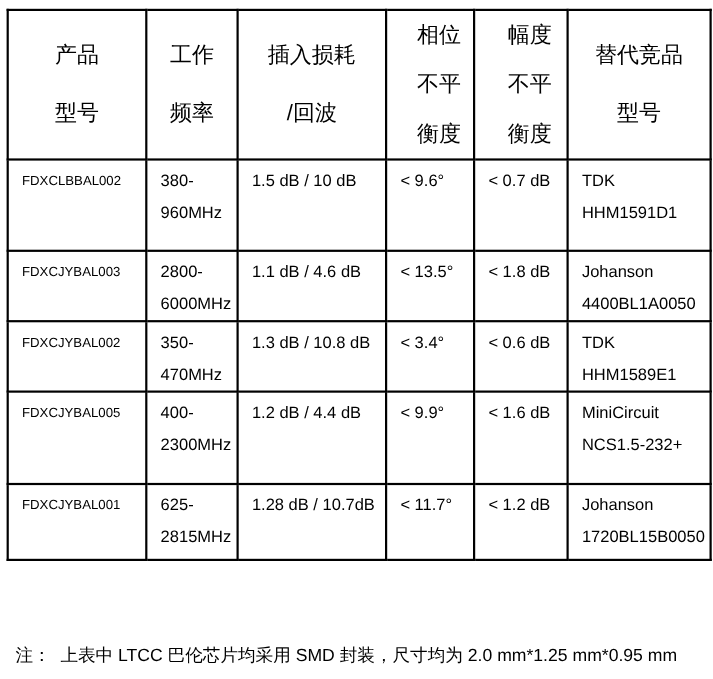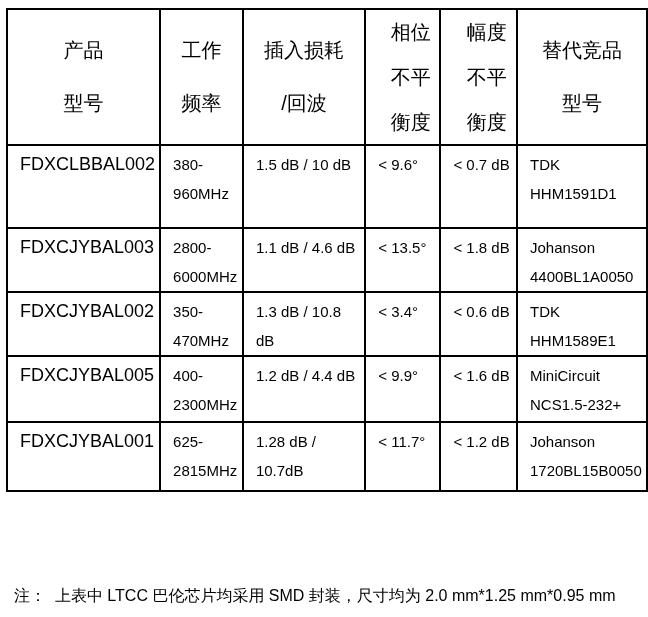--- a/index.html
+++ b/index.html
@@ -46,29 +46,29 @@
     font-size: 20px;
     text-align: center;
   }
   .hcell.lh2 { line-height: 53px; }
   .hcell.lh3 { line-height: 45px; padding-left: 16px; }
   
   tr.r1 { height: 83px; }
   tr.r2 { height: 64px; border-radius: 24px; }
   tr.r3 { height: 63px; }
   tr.r4 { height: 86px; }
-  tr.r5 { height: 66px; padding-left: 46px; }
+  tr.r5 { height: 84px; padding-left: 46px; }
   tr.r6 { height: 69px; }
   .spec-table td {
     font-size: 15px;
     line-height: 29px;
     padding: 4px 4px 0 12px;
     white-space: pre-line;
   }
-  td.cell-model { font-size: 18px; }
+  td.cell-model { font-size: 12px; }
   
   .note {
     position: absolute;
     left: 14px;
     top: 586px;
     font-size: 16px;
     white-space: pre;
   }
 </style>
 </head>

